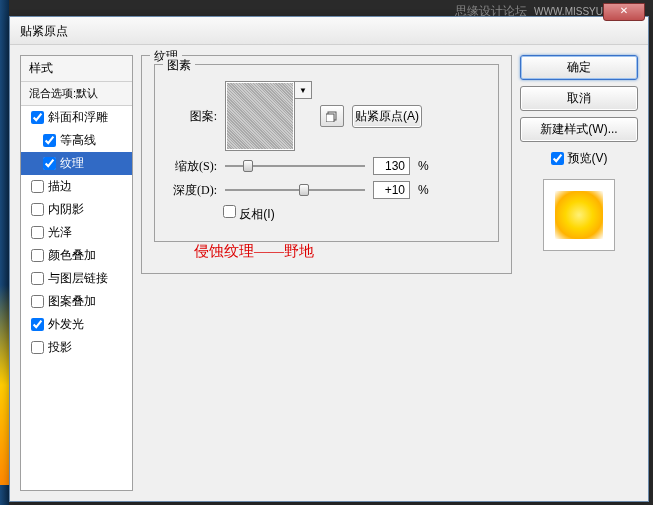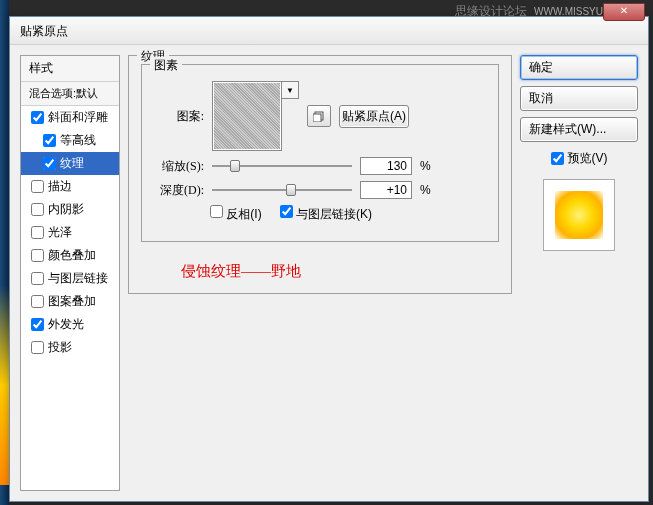--- a/index.html
+++ b/index.html
@@ -5,44 +5,44 @@
 * { box-sizing: border-box; margin: 0; padding: 0; font-family: "Microsoft YaHei", SimSun, sans-serif; font-size: 12px; }
 body { background: #2a2a2a; width: 653px; height: 505px; position: relative; overflow: hidden; }
 .taskbar { position: absolute; left: 0; top: 0; width: 9px; height: 505px; background: linear-gradient(to right, #1a4a7a, #0a2a4a); }
 .taskbar .glow { position: absolute; left: 0; bottom: 20px; width: 9px; height: 200px; background: linear-gradient(to top, #ff8800, #ffcc00, transparent); }
 .watermark { position: absolute; top: 3px; right: 10px; color: #888; font-size: 11px; }
 .watermark a { color: #aaa; text-decoration: none; margin-left: 4px; font-size: 10px; }
 .dialog { position: absolute; left: 9px; top: 16px; width: 640px; height: 486px; background: #f0f0f0; border: 1px solid #6b8aab; box-shadow: 0 2px 8px rgba(0,0,0,0.3); }
 .titlebar { height: 28px; background: linear-gradient(to bottom, #fafafa, #e8e8e8); border-bottom: 1px solid #d0d0d0; padding: 6px 10px; color: #000; position: relative; }
 .titlebar .close { position: absolute; right: 3px; top: -14px; width: 42px; height: 18px; background: linear-gradient(to bottom, #e09090, #c05050); border: 1px solid #803030; border-radius: 0 0 3px 3px; color: #fff; text-align: center; line-height: 14px; font-size: 10px; }
 .dlg-body { display: flex; padding: 10px; gap: 8px; height: calc(100% - 28px); }
-.styles-panel { width: 100px; border: 1px solid #a0a0a0; background: #fff; }
+.styles-panel { width: 113px; border: 1px solid #a0a0a0; background: #fff; }
 .styles-header { padding: 4px 8px; border-bottom: 1px solid #d0d0d0; background: #f5f5f5; }
 .styles-sub { padding: 4px 8px; border-bottom: 1px solid #d0d0d0; background: #f5f5f5; font-size: 11px; }
 .style-item { padding: 3px 10px; display: flex; align-items: center; gap: 4px; cursor: pointer; }
 .style-item.indent { padding-left: 22px; }
 .style-item.selected { background: #316ac5; color: #fff; }
 .style-item input { margin: 0; }
 .center-panel { flex: 1; }
 .fieldset { border: 1px solid #a0a0a0; padding: 8px 12px 12px; margin-bottom: 8px; position: relative; }
 .fieldset-label { position: absolute; top: -8px; left: 8px; background: #f0f0f0; padding: 0 4px; }
 .inner-fieldset { border: 1px solid #a0a0a0; padding: 10px 12px 12px; position: relative; }
 .row { display: flex; align-items: center; gap: 8px; margin: 6px 0; }
 .row-label { width: 50px; text-align: right; font-family: Liberation Serif, serif; }
 .pattern-swatch { width: 70px; height: 70px; border: 1px solid #888; background: repeating-linear-gradient(45deg, #aaa 0, #aaa 1px, #ccc 1px, #ccc 2px); box-shadow: inset 0 0 0 1px #fff; }
 .dropdown-btn { width: 18px; height: 18px; border: 1px solid #888; background: #f5f5f5; display: inline-flex; align-items: center; justify-content: center; font-size: 8px; margin-left: -1px; }
 .icon-btn { width: 24px; height: 22px; border: 1px solid #888; background: linear-gradient(#fff,#e0e0e0); border-radius: 2px; display: inline-flex; align-items: center; justify-content: center; }
 .btn { border: 1px solid #888; background: linear-gradient(#fff,#e5e5e5); border-radius: 3px; padding: 2px 2px; cursor: pointer; box-shadow: 0 0 0 1px #fff inset; }
 .slider { width: 140px; height: 16px; position: relative; }
 .slider .track { position: absolute; top: 7px; left: 0; right: 0; height: 2px; background: #999; }
 .slider .thumb { position: absolute; top: 2px; width: 10px; height: 12px; background: linear-gradient(#fff,#ccc); border: 1px solid #777; border-radius: 2px; }
-.num-input { width: 52px; height: 18px; border: 1px solid #888; padding: 0 4px; text-align: right; background: #fff; }
-.red-note { color: #d00; font-family: SimSun; font-size: 15px; margin-top: 20px; margin-left: 40px; }
+.num-input { width: 37px; height: 18px; border: 1px solid #888; padding: 0 4px; text-align: right; background: #fff; }
+.red-note { color: #d00; font-family: SimSun; font-size: 15px; margin-left: 40px; }
 .right-panel { width: 118px; display: flex; flex-direction: column; gap: 6px; align-items: stretch; }
-.right-panel .btn { text-align: left; padding: 3px 8px; }
+.right-panel .btn { text-align: center; padding: 3px 8px; }
 .btn.primary { border: 1px solid #3a72c8; box-shadow: 0 0 0 1px #9cc2f0 inset, 0 0 3px #6a9edb; }
 .preview-check { display: flex; align-items: center; gap: 4px; justify-content: center; margin-top: 2px; }
 .preview-box { width: 72px; height: 72px; border: 1px solid #aaa; background: #fff; margin: 6px auto 0; display: flex; align-items: center; justify-content: center; }
 .preview-inner { width: 48px; height: 48px; background: radial-gradient(circle at 50% 50%, #fff176 0%, #ffd700 40%, #ffb300 70%, rgba(255,193,7,0) 100%); }
 </style>
 </head>
 <body>
 
 <div class="taskbar">
     <div class="glow"></div>
@@ -146,21 +146,20 @@
             <div class="slider">
                 <div class="track"></div>
                 <div class="thumb" style="left:74px"></div>
               </div>
             <input class="num-input" value="+10" style="">
             <span>%</span>
           </div>
 
           <div class="row" style="margin-left:56px;gap:18px">
             <label><input type="checkbox" style=""> <span>反相(I)</span></label>
-            <label><input type="checkbox" checked="" style=""> <span>与图层链接(K)</span></label>
           </div>
         </div>
         <div class="red-note">侵蚀纹理——野地</div>
       </div>
     </div>
 
     <div class="right-panel">
       <button class="btn primary">确定</button>
       <button class="btn">取消</button>
       <button class="btn">新建样式(W)...</button>

